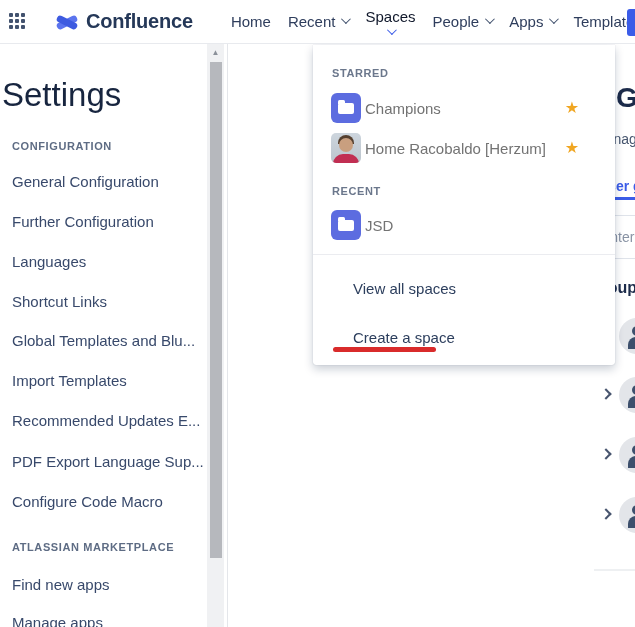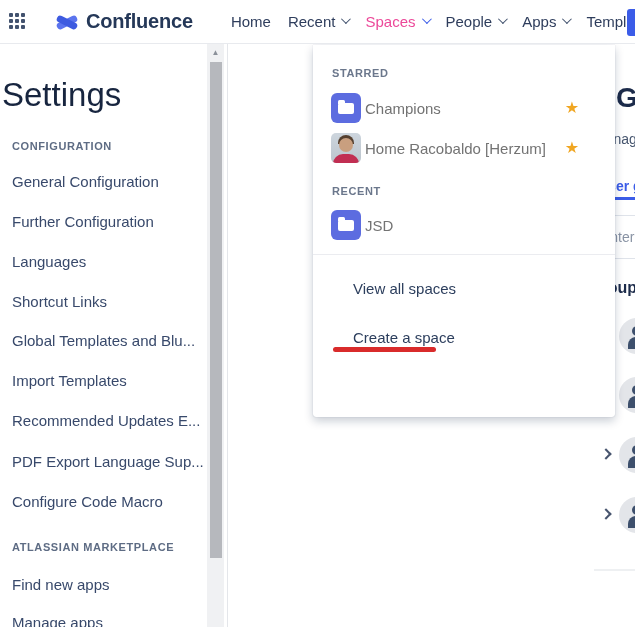--- a/index.html
+++ b/index.html
@@ -15,21 +15,21 @@
   .grid-btn i { width:4px; height:4px; background:#42526E; border-radius:1px; }
   .brand { display:flex; align-items:center; margin-left:20px; cursor:pointer; }
   .logo-mark { position:relative; width:24px; height:22px; margin-right:7px; }
   .logo-mark i { position:absolute; left:1px; top:8px; width:22px; height:7px; border-radius:3.5px; }
   .logo-mark .b1 { background:#3E5BE0; transform:rotate(26deg); }
   .logo-mark .b2 { background:#5B74EE; transform:rotate(-26deg); }
   .brand-name { font-size:20px; font-weight:600; color:#253858; letter-spacing:-0.2px; }
   .nav-list { display:flex; align-items:center; margin-left:28px; gap:17px; }
   .nav-item { display:flex; align-items:center; gap:6px; font-size:15px; color:#2e3d5c;
     text-decoration:none; cursor:pointer; white-space:nowrap; }
-  .nav-item.active { color:#ec4899; }
+  .nav-item.active { color:#0f172a;flex-direction:column; }
   .caret { width:7px; height:7px; border-right:1.7px solid #42526E; border-bottom:1.7px solid #42526E;
     transform:rotate(45deg) translateY(-2px); margin-top:-3px; }
   .nav-item.active .caret { border-color:#3B5CE8; }
   .create-btn { position:absolute; left:627px; top:9px; width:46px; height:27px;
     background:#3B5CE8; border-radius:3px; border:none; cursor:pointer; }
 
   
   .sidebar { position:absolute; left:0; top:44px; width:227px; height:583px; background:#fff;
     overflow:hidden; z-index:5; }
   .settings-title { position:absolute; left:2px; top:32px; font-size:33px; font-weight:500; color:#17253f; }
@@ -64,21 +64,21 @@
   .bp-row { position:absolute; left:366px; width:269px; height:36px; }
   .bp-chevron { position:absolute; left:8px; top:13px; width:8px; height:8px;
     border-top:2px solid #47546e; border-right:2px solid #47546e; transform:rotate(45deg); cursor:pointer; }
   .bp-avatar { position:absolute; left:25px; top:0; width:36px; height:36px; border-radius:50%;
     background:#e3e5e9; overflow:hidden; }
   .bp-avatar .head { position:absolute; left:13px; top:8px; width:10px; height:10px; border-radius:50%; background:#3d4f6c; }
   .bp-avatar .body { position:absolute; left:9px; top:19px; width:18px; height:12px; border-radius:8px 8px 0 0; background:#3d4f6c; }
   .bp-divider { position:absolute; left:366px; top:525px; width:269px; height:2px; background:#eef0f2; }
 
   
-  .dropdown { position:absolute; left:313px; top:45px; width:302px; height:372px; background:#fff;
+  .dropdown { position:absolute; left:313px; top:45px; width:302px; height:320px; background:#fff;
     border-radius:0 0 3px 3px; z-index:20;
     box-shadow:0 4px 10px rgba(9,30,66,.22), 0 0 1px rgba(9,30,66,.30); }
   .dd-label { position:absolute; left:19px; font-size:11px; font-weight:700; color:#6B778C; letter-spacing:0.6px; }
   .dd-row { position:absolute; left:18px; width:266px; height:32px; display:flex; align-items:center; cursor:pointer; }
   .space-icon { width:30px; height:30px; border-radius:6px; background:#5C6CE0; position:relative; flex:0 0 30px; }
   .space-icon .folder { position:absolute; left:7px; top:10px; width:16px; height:11px; background:#fff; border-radius:2px; }
   .space-icon .folder::before { content:""; position:absolute; left:0; top:-3px; width:7px; height:4px;
     background:#fff; border-radius:1.5px 1.5px 0 0; }
   .dd-row .row-label { margin-left:4px; font-size:15px; color:#737373; white-space:nowrap; }
   .dd-star { position:absolute; right:18px; top:50%; transform:translateY(-50%); font-size:16px;

